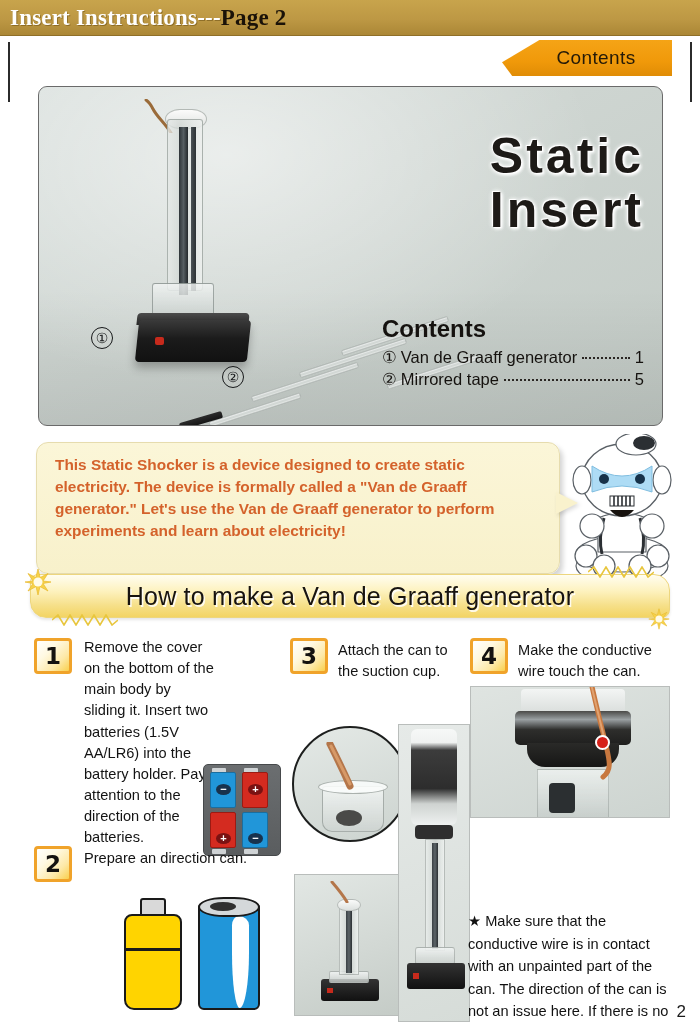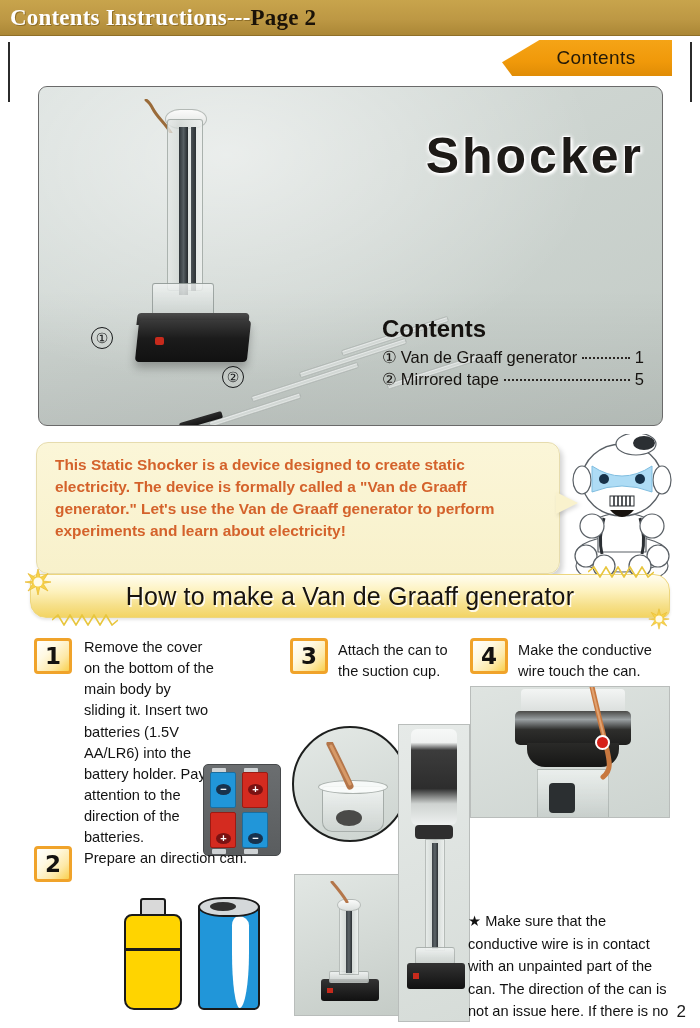--- a/index.html
+++ b/index.html
@@ -311,21 +311,21 @@
   }
   .page-num {
     position: absolute; right: 14px; bottom: 6px;
     font-size: 17px; color: #1a1a1a;
   }
 </style>
 </head>
 <body>
 
 <div class="header-band">
-  <span class="hdr-white">Contents Instructions---</span>
+  <span class="hdr-white">Insert Instructions---</span>
   <span class="hdr-black">Page 2</span>
 </div>
 
 <div class="page">
 
   <div class="page-rule-left"></div>
   <div class="page-rule-right"></div>
 
   <div class="contents-tab">
     <span>Contents</span>
@@ -350,21 +350,22 @@
     <div class="tape-dark" style="left:140px; top:330px; width:44px; height:7px; transform:rotate(-16deg);"></div>
     <div class="tape" style="left:210px; top:292px; width:112px; height:6px; transform:rotate(-18deg);"></div>
     <div class="tape" style="left:258px; top:268px; width:112px; height:6px; transform:rotate(-18deg);"></div>
     <div class="tape" style="left:300px; top:246px; width:112px; height:6px; transform:rotate(-18deg);"></div>
     <div class="tape" style="left:346px; top:282px; width:96px; height:6px; transform:rotate(-18deg);"></div>
 
     <div class="marker marker-1">①</div>
     <div class="marker marker-2">②</div>
 
     <div class="hero-title">
-      <div>Shocker</div>
+      <div>Static</div>
+      <div>Insert</div>
     </div>
 
     <div class="contents-block">
       <div class="contents-head">Contents</div>
 
       <div class="contents-row">
         <span class="cnum">①</span>
         <span>Van de Graaff generator</span>
         <span class="dots"></span>
         <span>1</span>

